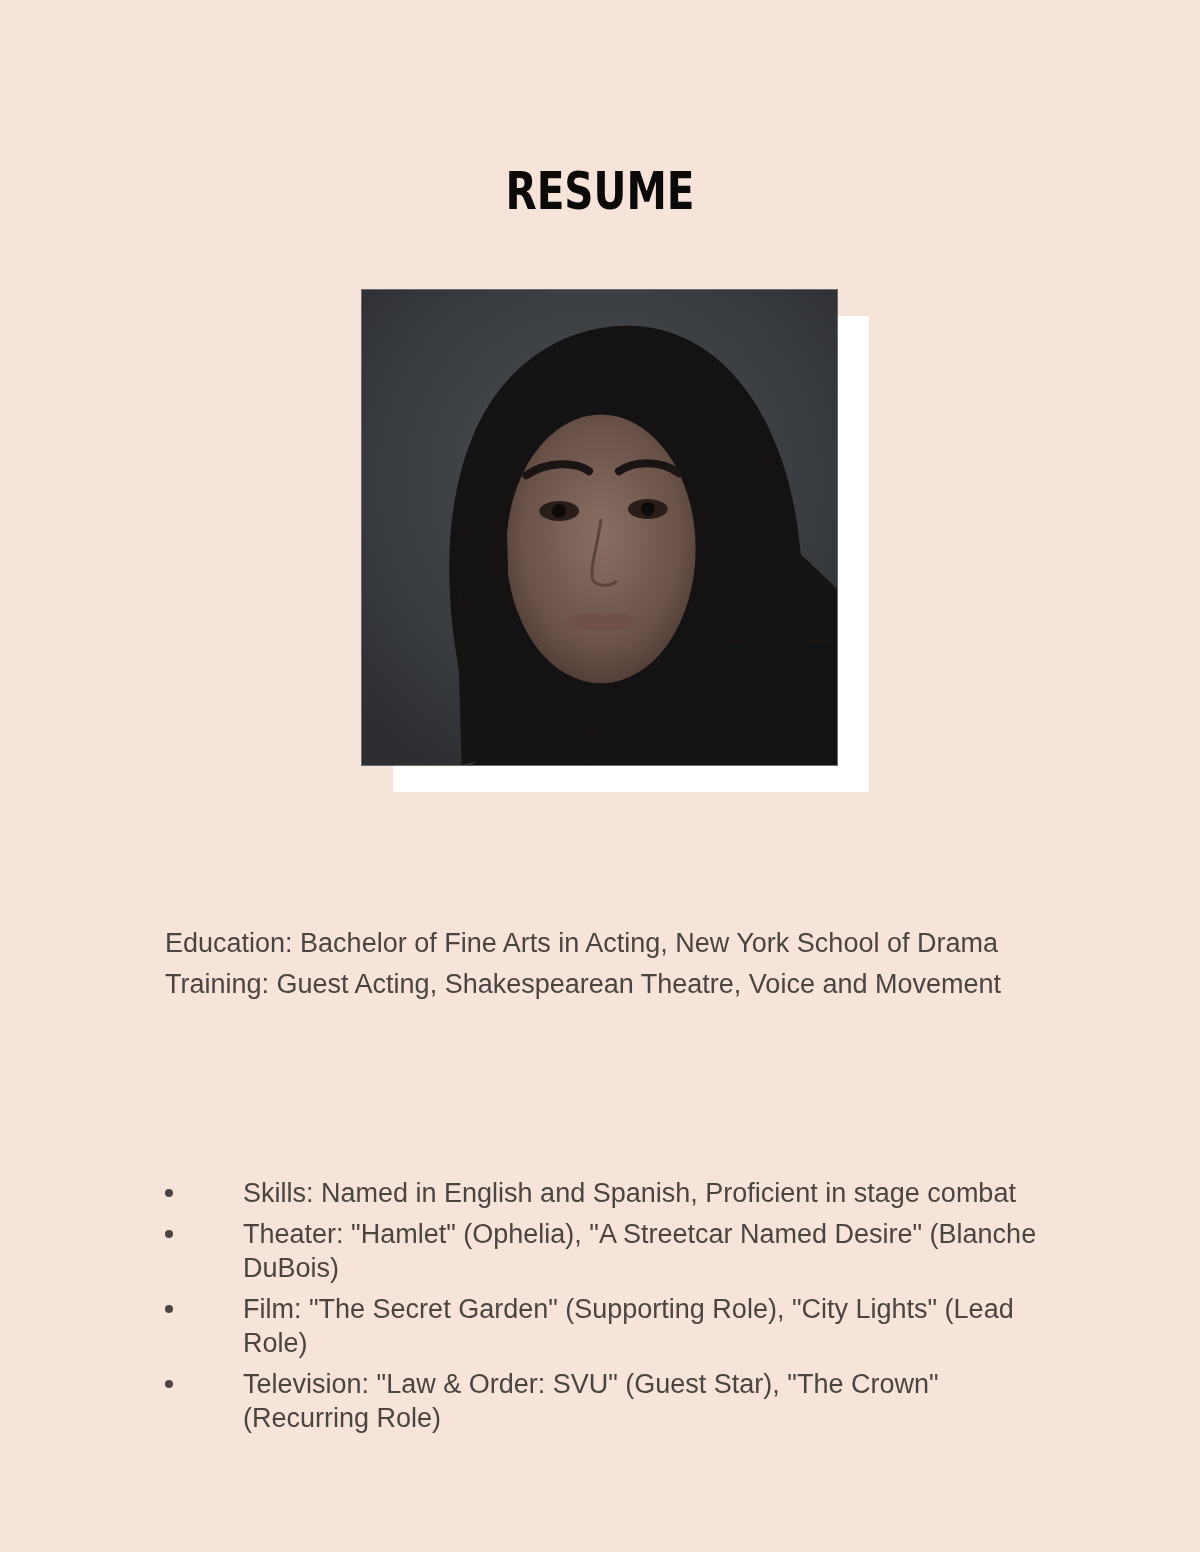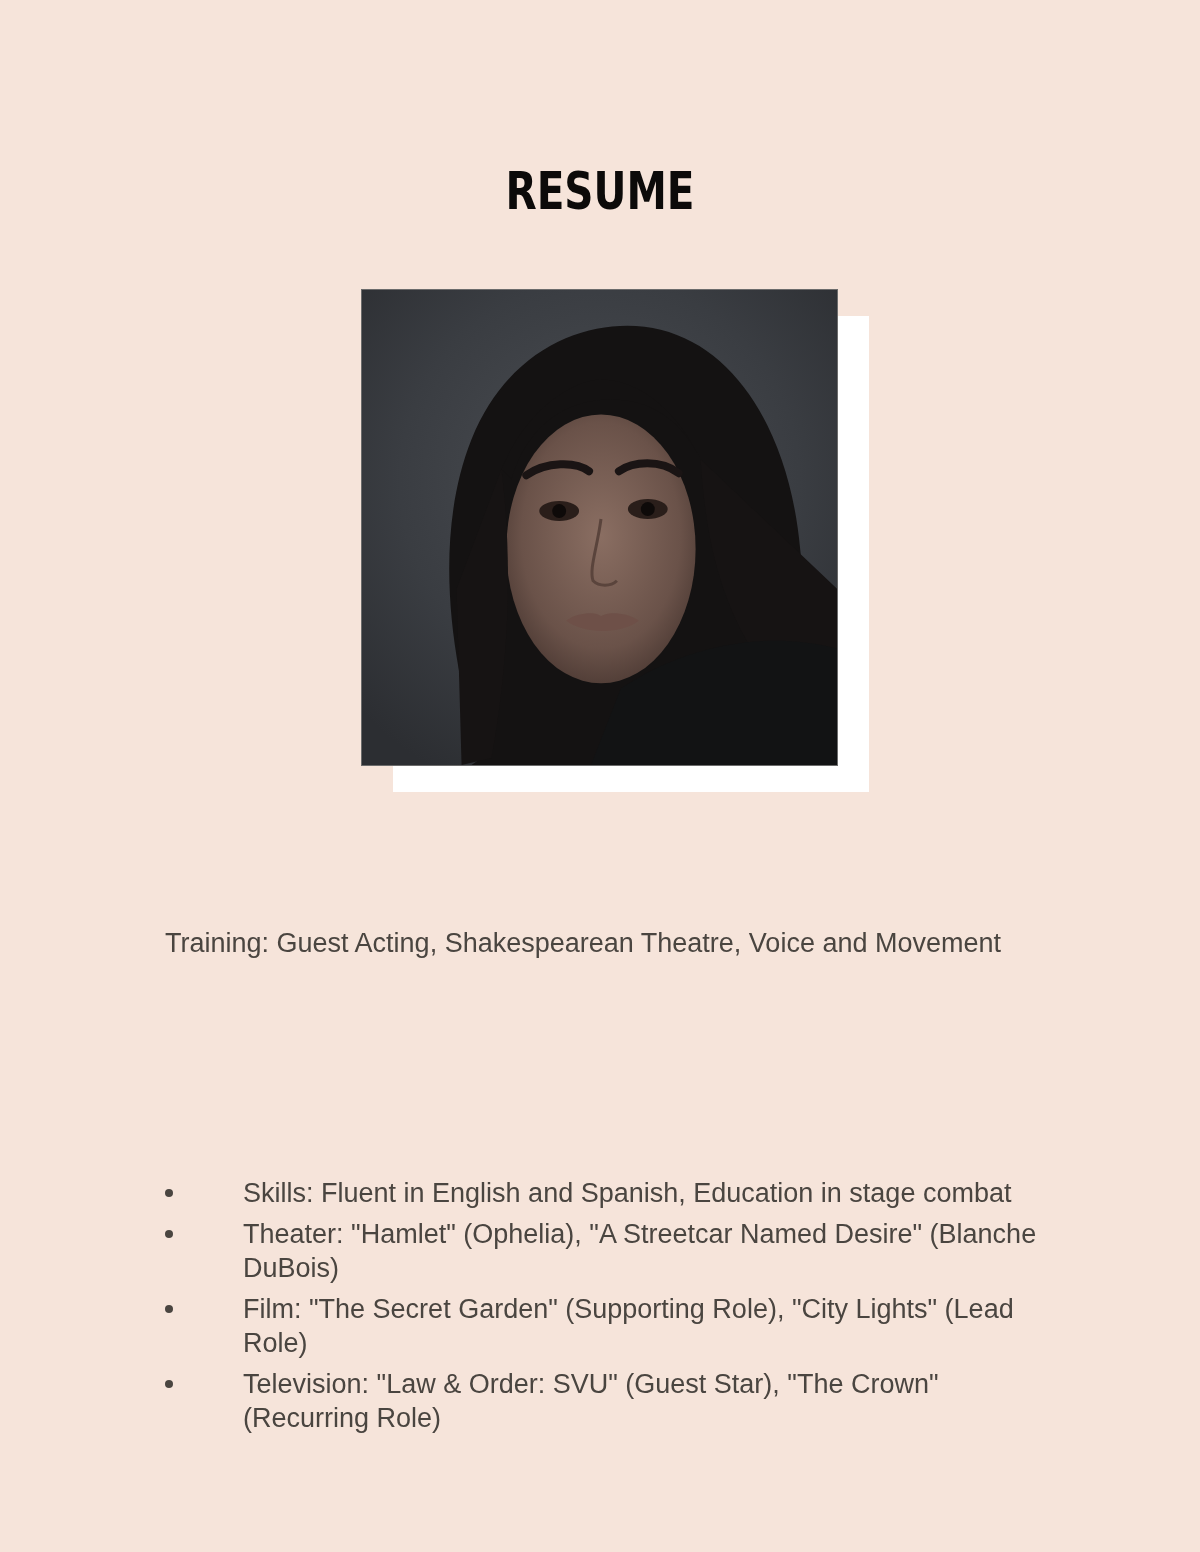--- a/index.html
+++ b/index.html
@@ -132,27 +132,28 @@
     <circle cx="198" cy="222" r="7" fill="#0e0a09"></circle>
     <circle cx="287" cy="220" r="7" fill="#0e0a09"></circle>
 
     <path d="M240 230 C 236 260, 228 280, 232 292 C 238 298, 250 298, 256 292" stroke="#5a443c" stroke-width="3" fill="none"></path>
 
     <path d="M205 332 C 220 322, 238 324, 240 328 C 244 324, 262 322, 278 332 C 262 346, 222 346, 205 332 Z" fill="#6e5048"></path>
   </svg>
 </div>
 
 <div class="edu-block">
+  <p>Education: Bachelor of Fine Arts in Acting, New York School of Drama</p>
   <p>Training: Guest Acting, Shakespearean Theatre, Voice and Movement</p>
 </div>
 
 <ul class="bullets">
   <li>
     <span class="dot"></span>
-    <span>Skills: Fluent in English and Spanish, Education in stage combat</span>
+    <span>Skills: Named in English and Spanish, Proficient in stage combat</span>
   </li>
   <li>
     <span class="dot"></span>
     <span>Theater: "Hamlet" (Ophelia), "A Streetcar Named Desire" (Blanche DuBois)</span>
   </li>
   <li>
     <span class="dot"></span>
     <span>Film: "The Secret Garden" (Supporting Role), "City Lights" (Lead Role)</span>
   </li>
   <li>

